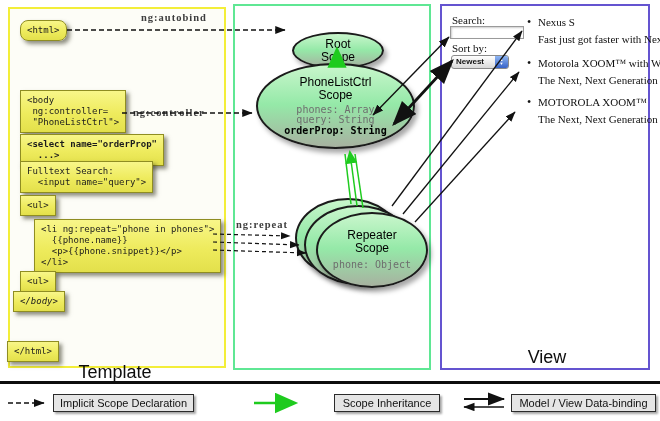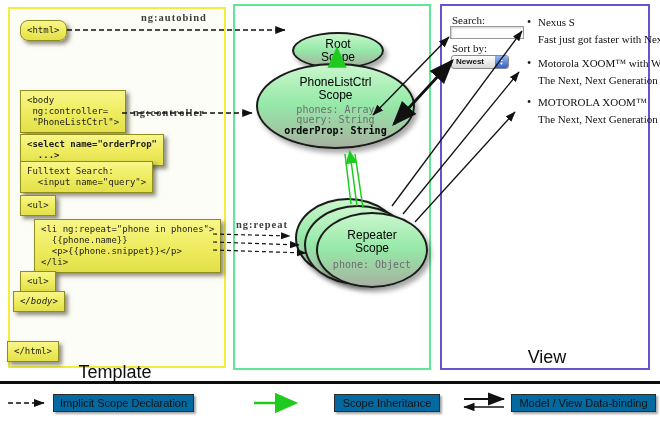--- a/index.html
+++ b/index.html
@@ -98,21 +98,21 @@
   #item0-desc  { left:538px; top:33px;  }
   #item1-title { left:538px; top:57px;  }
   #item1-desc  { left:538px; top:74px;  }
   #item2-title { left:538px; top:96px;  }
   #item2-desc  { left:538px; top:113px; }
 
   
   #sep-line { position:absolute; left:0; top:381px; width:660px; height:3px; background:#0d0d0d; z-index:5; }
   .legend-box {
     position:absolute; z-index:10; top:394px; height:18px;
-    border:1px solid #2b2b2b; background:#0369a1;
+    border:1px solid #2b2b2b; background:#e5e5e5;
     box-shadow:2px 2px 2px rgba(0,0,0,.35);
     font-size:11px; line-height:16px; text-align:center; color:#111;
   }
   #legend-implicit    { left:53px;  width:141px; }
   #legend-inheritance { left:302px; width:106px;margin-left:32px; }
   #legend-databinding { left:511px; width:145px; }
 
   
   #arrows { position:absolute; left:0; top:0; width:660px; height:421px; z-index:20; pointer-events:none; }
 </style>

